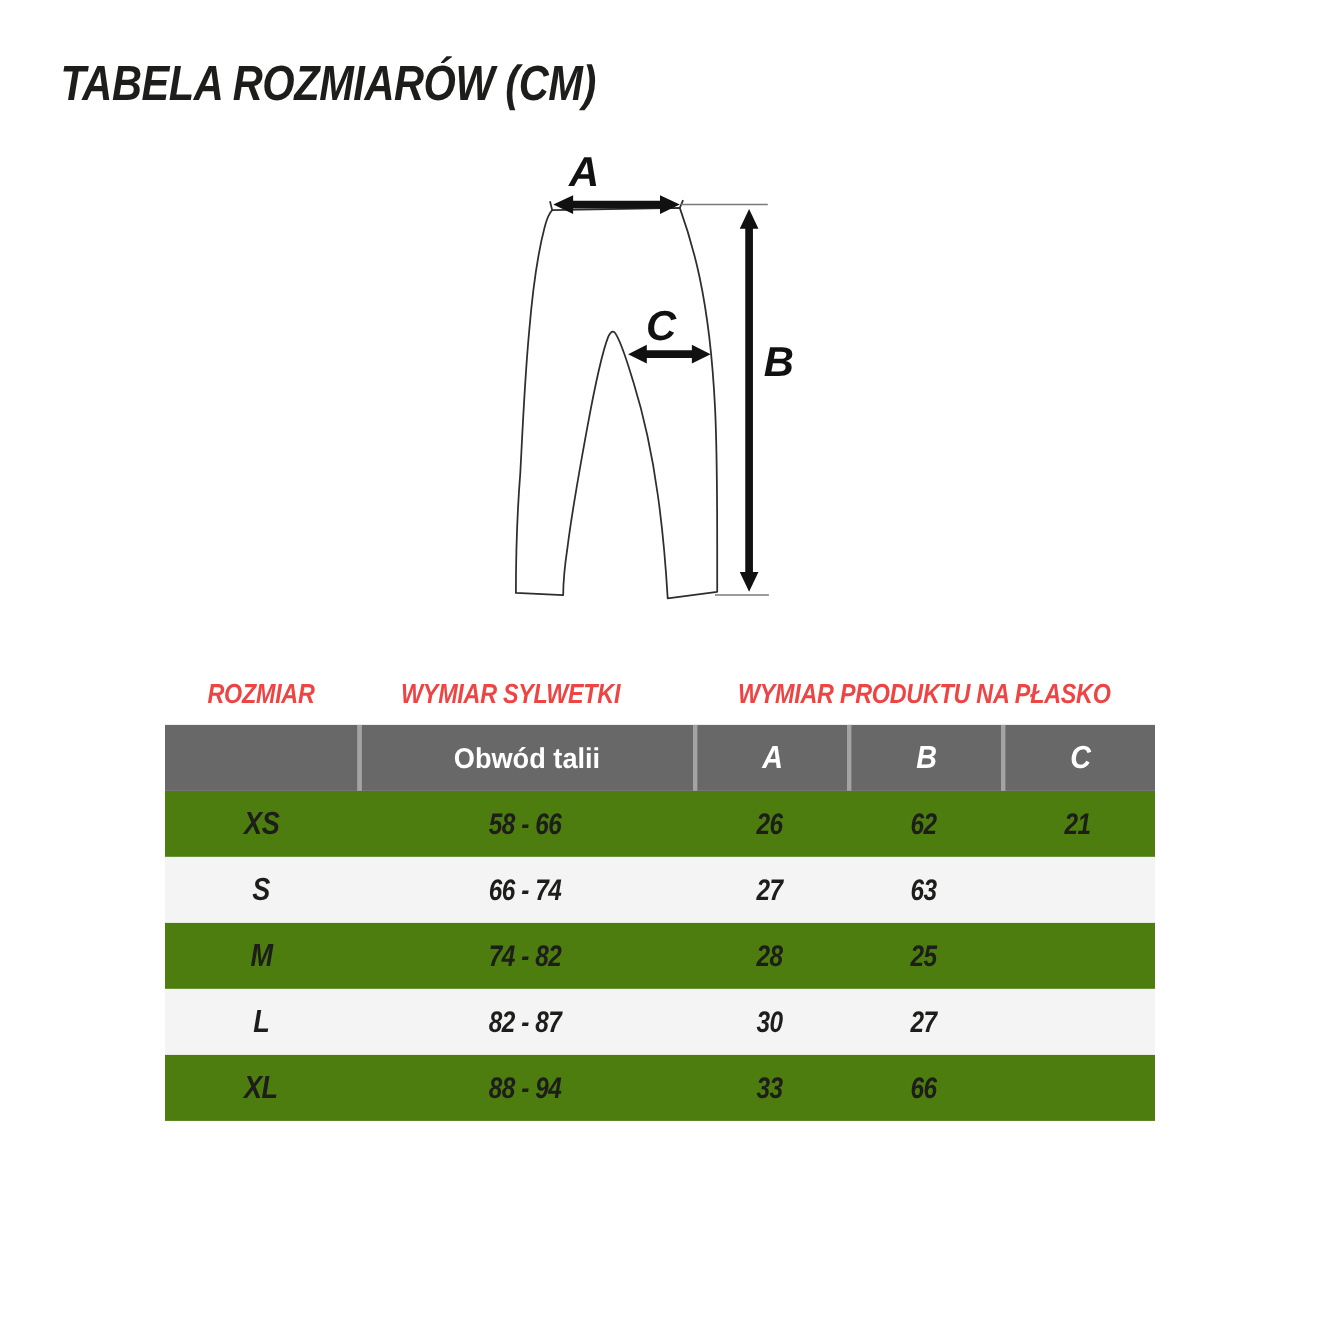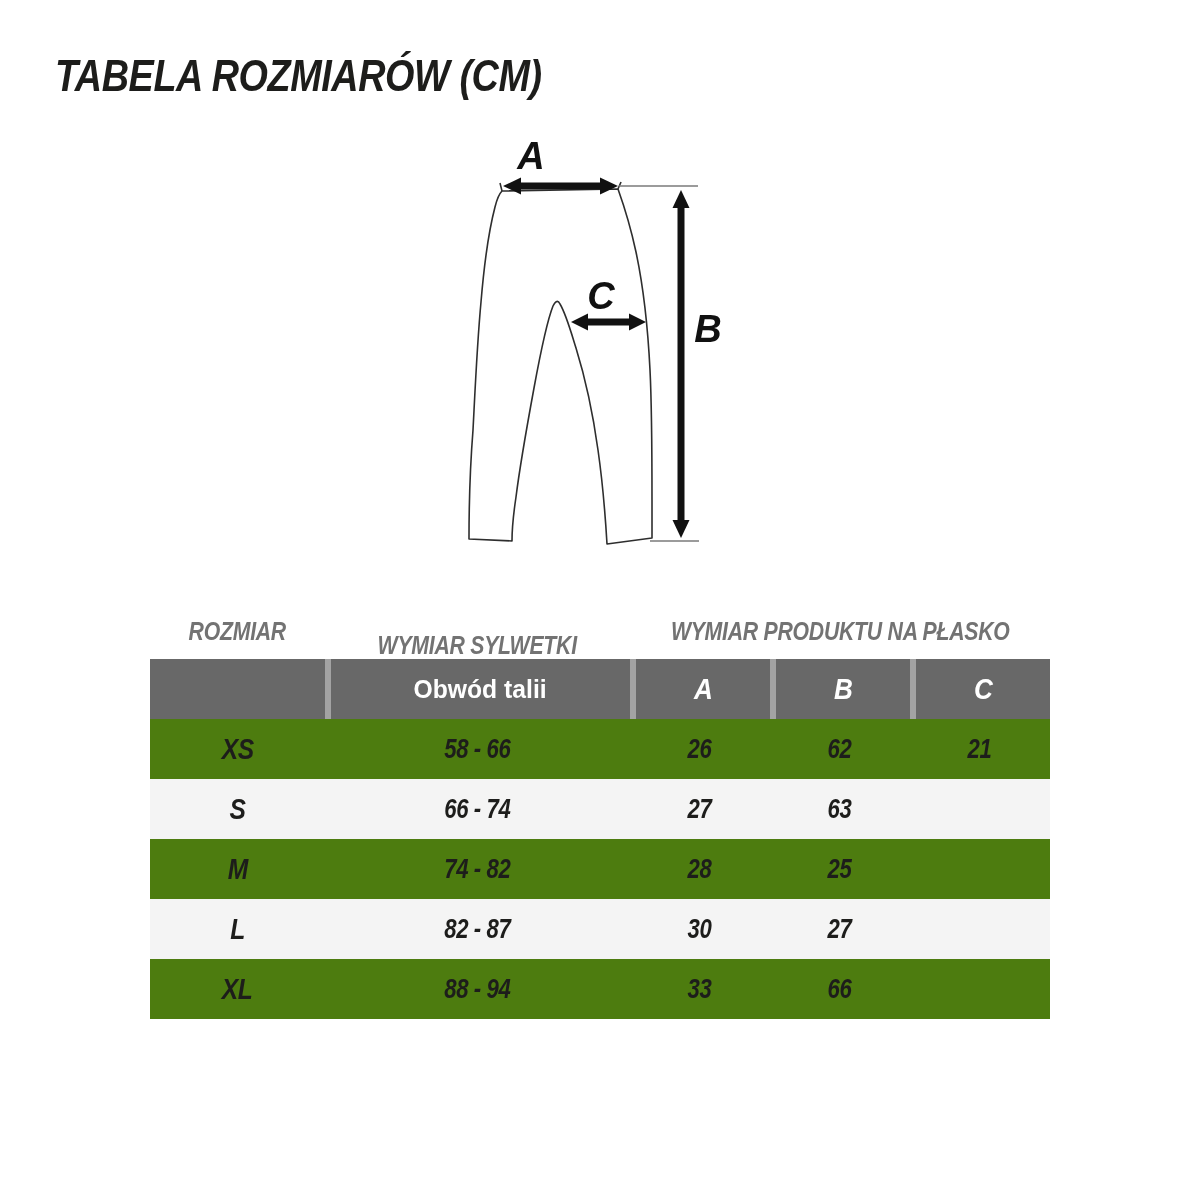--- a/index.html
+++ b/index.html
@@ -53,30 +53,30 @@
   .group-header {
     position: absolute;
     top: 614px;
     height: 34px;
     line-height: 34px;
     text-align: center;
     font-size: 25px;
     font-style: italic;
     font-weight: 700;
     white-space: nowrap;
-    color: #737373;
+    color: #ef4444;
   }
   .gh-inner {
     display: inline-block;
     transform: scaleX(0.85);
     transform-origin: center;
     letter-spacing: -0.3px;
   }
   .gh-size    { left: 150px; width: 175px; }
-  .gh-body    { left: 325px; width: 305px; margin-top: 14px; }
+  .gh-body    { left: 312px; width: 305px; }
   .gh-product { left: 630px; width: 420px; }
 
   
   .size-table {
     position: absolute;
     left: 150px;
     top: 659px;
     width: 900px;
   }
   .trow {
@@ -88,21 +88,21 @@
     box-sizing: border-box;
     display: flex;
     align-items: center;
     justify-content: center;
     overflow: hidden;
   }
   .header-row .tcell {
     background: #686868;
   }
   .header-row .tcell + .tcell {
-    border-left: 6px solid #a3a3a3;
+    border-left: 4px solid #a3a3a3;
   }
   .hdr-waist {
     color: #ffffff;
     font-size: 26px;
     font-weight: 700;
     display: inline-block;
     transform: scaleX(0.95);
     transform-origin: center;
   }
   .hdr-abc {

